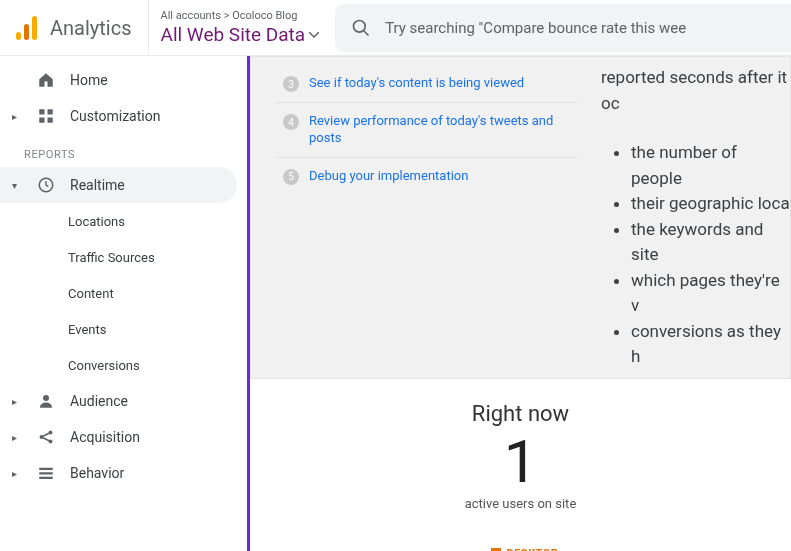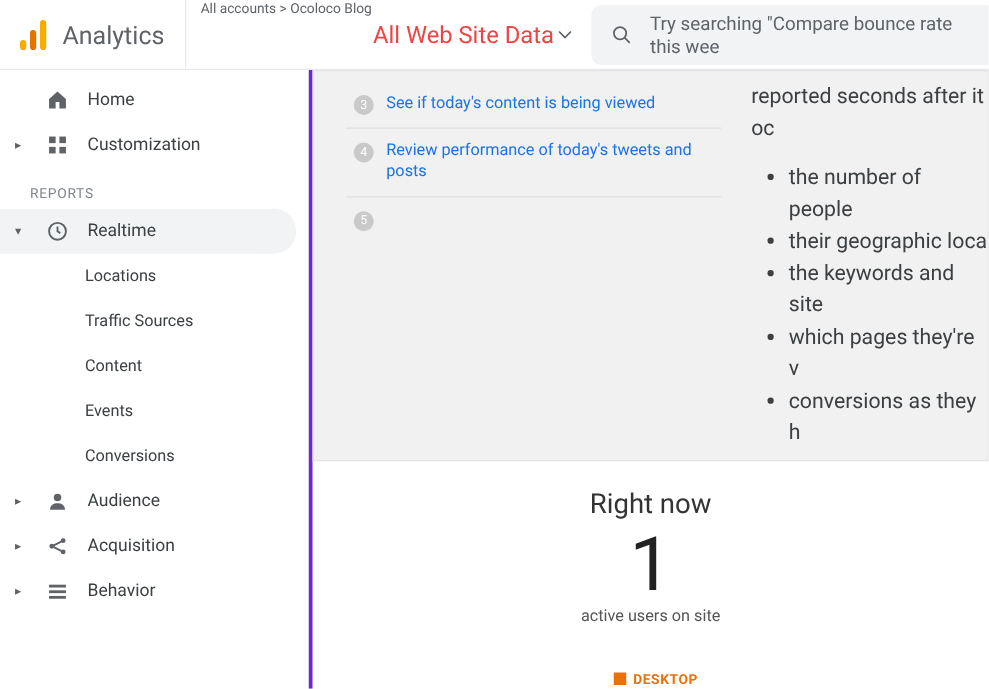--- a/index.html
+++ b/index.html
@@ -1,42 +1,42 @@
 <!DOCTYPE html>
 <html><head>
 <meta charset="utf-8">
 <style>
   * { box-sizing: border-box; margin: 0; padding: 0; }
   body { font-family: Roboto, "Helvetica Neue", Arial, sans-serif; font-size: 13px; color: #3c4043; width: 791px; height: 551px; overflow: hidden; background: #fff; }
   .topbar { display: flex; align-items: center; height: 56px; border-bottom: 1px solid #e8eaed; }
   .logo { display: flex; align-items: center; padding: 0 16px; gap: 12px; }
   .brand { font-size: 20px; color: #5f6368; font-weight: 400; }
-  .property { display: flex; flex-direction: row; padding-left: 12px; border-left: 1px solid #e8eaed; justify-content: center; height: 100%; gap: 1px; }
+  .property { display: flex; flex-direction: column; padding-left: 12px; border-left: 1px solid #e8eaed; justify-content: center; height: 100%; gap: 1px; }
   .breadcrumb { font-size: 11px; color: #5f6368; }
-  .dataset { font-size: 19px; color: #ef4444; display: flex; align-items: center; gap: 4px; }
+  .dataset { font-size: 19px; color: #701a75; display: flex; align-items: center; gap: 4px; }
   .search { flex: 1; margin-left: 16px; height: 48px; background: #f1f3f4; border-radius: 8px 0 0 8px; display: flex; align-items: center; padding: 0 16px; gap: 14px; color: #5f6368; font-size: 15px; }
   .main { display: flex; height: calc(100% - 56px); }
   .sidebar { width: 250px; border-right: 3px solid #6d28d9; padding-top: 6px; overflow: hidden; }
   .navitem { display: flex; align-items: center; height: 36px; padding: 0 12px; gap: 12px; cursor: pointer; color: #3c4043; font-size: 14px; }
   .navitem.indent { padding-left: 68px; font-size: 13px; }
   .navitem.selected.sub { color: #1a73e8; background: #e8f0fe; border-radius: 0 18px 18px 0; margin-right: 10px; }
   .navitem.selected.parent { background: #f1f3f4; border-radius: 0 18px 18px 0; margin-right: 10px; }
   .navicon { width: 24px; display: flex; justify-content: center; color: #5f6368; }
   .caret { width: 10px; color: #5f6368; font-size: 10px; visibility: hidden; }
   .navitem.hasCaret .caret { visibility: visible; }
   .section-label { font-size: 11px; color: #80868b; letter-spacing: 0.6px; padding: 14px 12px 6px 24px; }
   .content { flex: 1; overflow: hidden; }
   .panel-top { display: flex; gap: 20px; background: #f1f1f1; border: 1px solid #e4e4e4; margin-bottom: 0; }
   .tasks { flex: 0 0 300px; padding: 8px 0 14px 0; margin-left: 26px; }
   .task { display: flex; align-items: flex-start; gap: 10px; padding: 10px 6px; border-top: 1px solid #e0e0e0; }
   .task:first-child { border-top: none; }
   .tnum { width: 16px; height: 16px; border-radius: 50%; background: #c9c9c9; color: #fff; font-size: 10px; display: flex; align-items: center; justify-content: center; flex-shrink: 0; margin-top: 1px; }
   .tlink { color: #1a73e8; font-size: 13px; line-height: 1.3; }
   .desc { flex: 1; padding: 8px 0 8px 4px; font-size: 17px; color: #3c4043; line-height: 1.5; }
-  .desc ul { padding-left: 30px; margin-top: 14px; }
+  .desc ul { padding-left: 30px; margin-top: 24px; }
   .rightnow { text-align: center; padding: 22px 40px 10px; }
   .rn-title { font-size: 22px; color: #333; font-weight: 400; }
   .rn-num { font-size: 60px; font-weight: 400; color: #222; line-height: 1; margin: 6px 0 2px; }
   .rn-sub { font-size: 13px; color: #555; margin-top: 4px; }
   .legend { display: flex; align-items: center; gap: 6px; padding: 26px 18px 6px 26px; font-size: 11px; font-weight: 700; color: #e8710a; letter-spacing: .5px; justify-content: center; }
   .swatch { width: 10px; height: 10px; background: #e8710a; }
   .bar { margin: 0 18px 10px 26px; height: 18px; background: #e8710a; color: #fff; font-size: 12px; font-weight: 500; display: flex; align-items: center; justify-content: center; }
   svg { display: block; }
 </style>
 </head>
@@ -159,20 +159,21 @@
         <div class="task">
             <span class="tnum">3</span>
             <span class="tlink">See if today's content is being viewed</span>
           </div>
         <div class="task">
             <span class="tnum">4</span>
             <span class="tlink">Review performance of today's tweets and posts</span>
           </div>
         <div class="task">
             <span class="tnum">5</span>
+            <span class="tlink">Debug your implementation</span>
           </div>
       </div>
       <div class="desc">
         <div>reported seconds after it oc</div>
         <ul>
           <li>the number of people</li>
           <li>their geographic loca</li>
           <li>the keywords and site</li>
           <li>which pages they're v</li>
           <li>conversions as they h</li>

